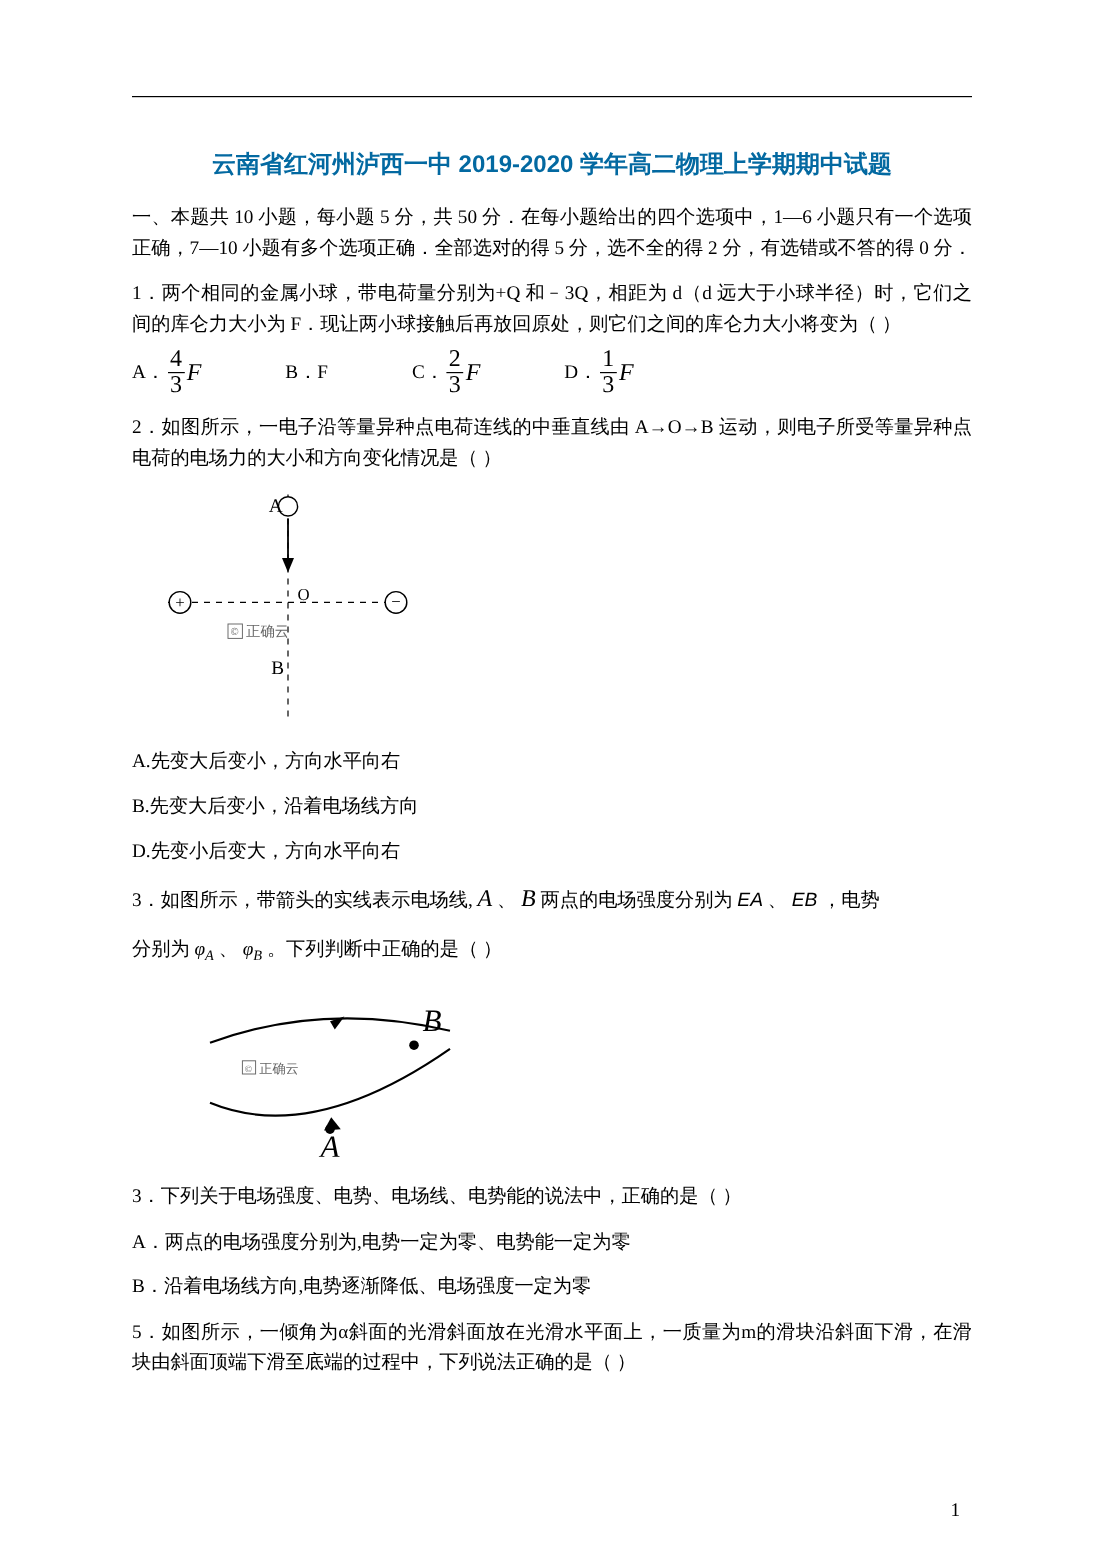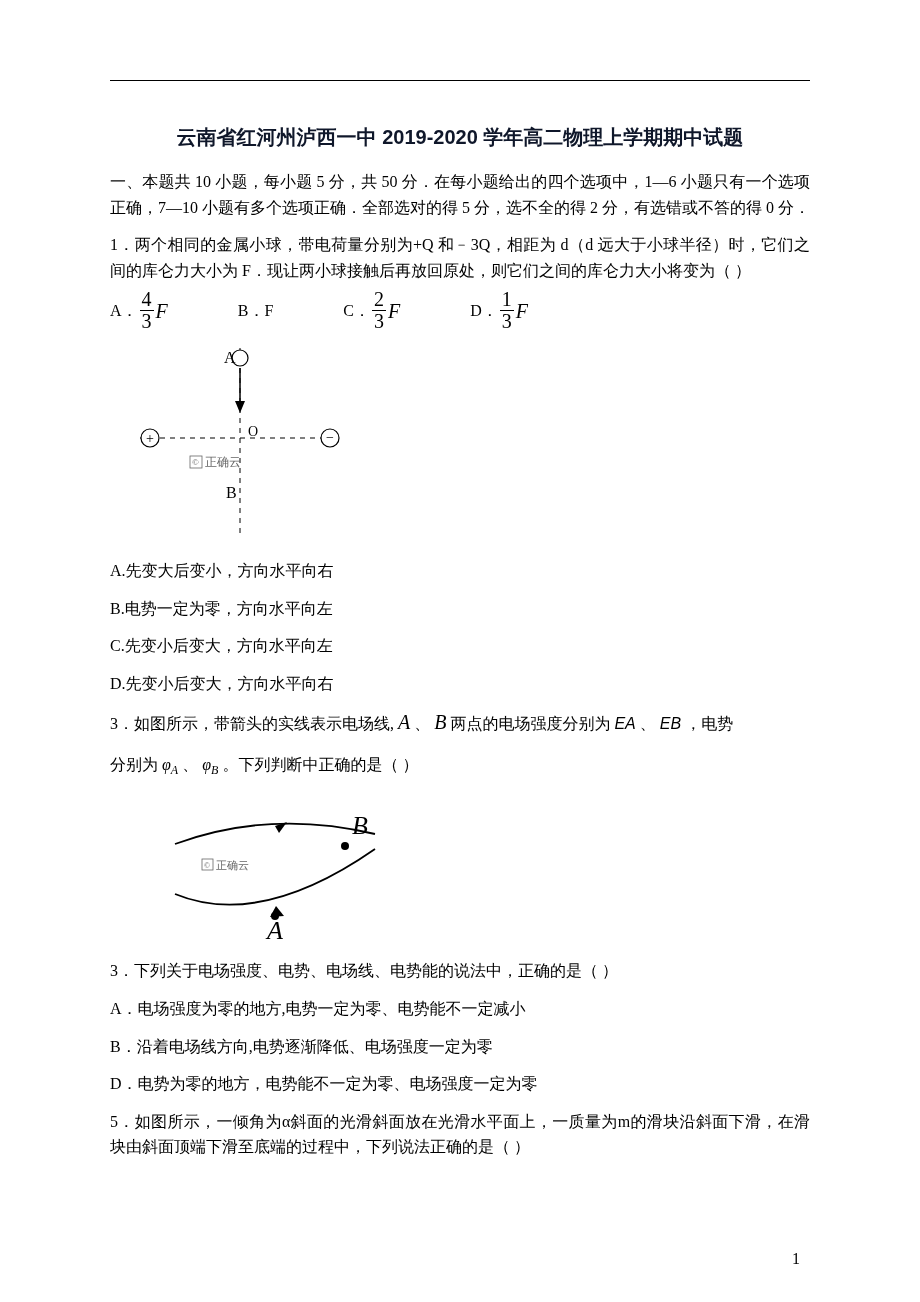--- a/index.html
+++ b/index.html
@@ -16,21 +16,21 @@
     .page {
       padding: 80px 110px 40px 110px;
     }
     .top-rule {
       border-top: 1px solid #000;
       width: 100%;
       height: 1px;
       margin-bottom: 40px;
     }
     .title {
-      color: #0f172a;
+      color: #0369a1;
       font-family: "SimHei", "黑体", sans-serif;
       font-weight: bold;
       font-size: 20px;
       text-align: center;
       margin-bottom: 16px;
     }
     .para {
       text-align: justify;
       margin-bottom: 4px;
       margin-top: 12px;
@@ -108,20 +108,21 @@
     <div class="opt">
       <span>D．</span>
       <span class="frac">
         <span class="num">1</span>
         <span class="den">3</span>
       </span>
       <span class="oi">F</span>
     </div>
   </div>
 
+  <p class="para">2．如图所示，一电子沿等量异种点电荷连线的中垂直线由 A→O→B 运动，则电子所受等量异种点电荷的电场力的大小和方向变化情况是（  ）</p>
 
   <div class="svgwrap">
     <svg width="220" height="200" viewBox="0 0 220 200">
       <line x1="10" y1="100" x2="210" y2="100" stroke="#000" stroke-width="1" stroke-dasharray="5,5"></line>
       <line x1="110" y1="10" x2="110" y2="195" stroke="#000" stroke-width="1" stroke-dasharray="5,5"></line>
       <circle cx="110" cy="20" r="8" fill="#fff" stroke="#000" stroke-width="1.2"></circle>
       <text x="94" y="25" font-family="serif" font-size="16">A</text>
       <text x="118" y="98" font-family="serif" font-size="14">O</text>
       <line x1="110" y1="30" x2="110" y2="68" stroke="#000" stroke-width="1.5"></line>
       <polygon points="110,75 105,63 115,63" fill="#000"></polygon>
@@ -130,22 +131,21 @@
       <circle cx="200" cy="100" r="9" fill="#fff" stroke="#000" stroke-width="1.2"></circle>
       <text x="196" y="104" font-family="serif" font-size="14">−</text>
       <rect x="60" y="118" width="12" height="12" fill="#fff" stroke="#666" stroke-width="0.8"></rect>
       <text x="62" y="127" font-size="9" fill="#666">©</text>
       <text x="75" y="128" font-size="12" fill="#666">正确云</text>
       <text x="96" y="160" font-family="serif" font-size="16">B</text>
     </svg>
   </div>
 
   <p class="para qopt">A.先变大后变小，方向水平向右</p>
-  <p class="para qopt">B.电势一定为零，方向水平向左</p>
-  <p class="para qopt">C.先变小后变大，方向水平向左</p>
+  <p class="para qopt">B.先变大后变小，沿着电场线方向</p>
   <p class="para qopt">D.先变小后变大，方向水平向右</p>
 
   <p class="para" style="margin-top:10px;">
     <span>3．如图所示，带箭头的实线表示电场线,</span>
     <span class="oi">A</span>
     <span>、</span>
     <span class="oi">B</span>
     <span> 两点的电场强度分别为 </span>
     <span class="italic-eb">EA</span>
     <span>、 </span>
@@ -170,20 +170,19 @@
       <text x="192" y="35" font-family="Times New Roman" font-style="italic" font-size="26">B</text>
       <circle cx="115" cy="117" r="4" fill="#000"></circle>
       <text x="107" y="140" font-family="Times New Roman" font-style="italic" font-size="26">A</text>
       <rect x="42" y="60" width="11" height="11" fill="#fff" stroke="#666" stroke-width="0.8"></rect>
       <text x="44" y="69" font-size="8" fill="#666">©</text>
       <text x="56" y="70" font-size="11" fill="#666">正确云</text>
     </svg>
   </div>
 
   <p class="para">3．下列关于电场强度、电势、电场线、电势能的说法中，正确的是（  ）</p>
-  <p class="para qopt">A．电场强度为零的地方,电势一定为零、电势能不一定减小</p>
+  <p class="para qopt">A．两点的电场强度分别为,电势一定为零、电势能一定为零</p>
   <p class="para qopt">B．沿着电场线方向,电势逐渐降低、电场强度一定为零</p>
-  <p class="para qopt">D．电势为零的地方，电势能不一定为零、电场强度一定为零</p>
 
   <p class="para">5．如图所示，一倾角为α斜面的光滑斜面放在光滑水平面上，一质量为m的滑块沿斜面下滑，在滑块由斜面顶端下滑至底端的过程中，下列说法正确的是（  ）</p>
 </div>
 
 <div class="pagenum">1</div>
 
 </body></html>

